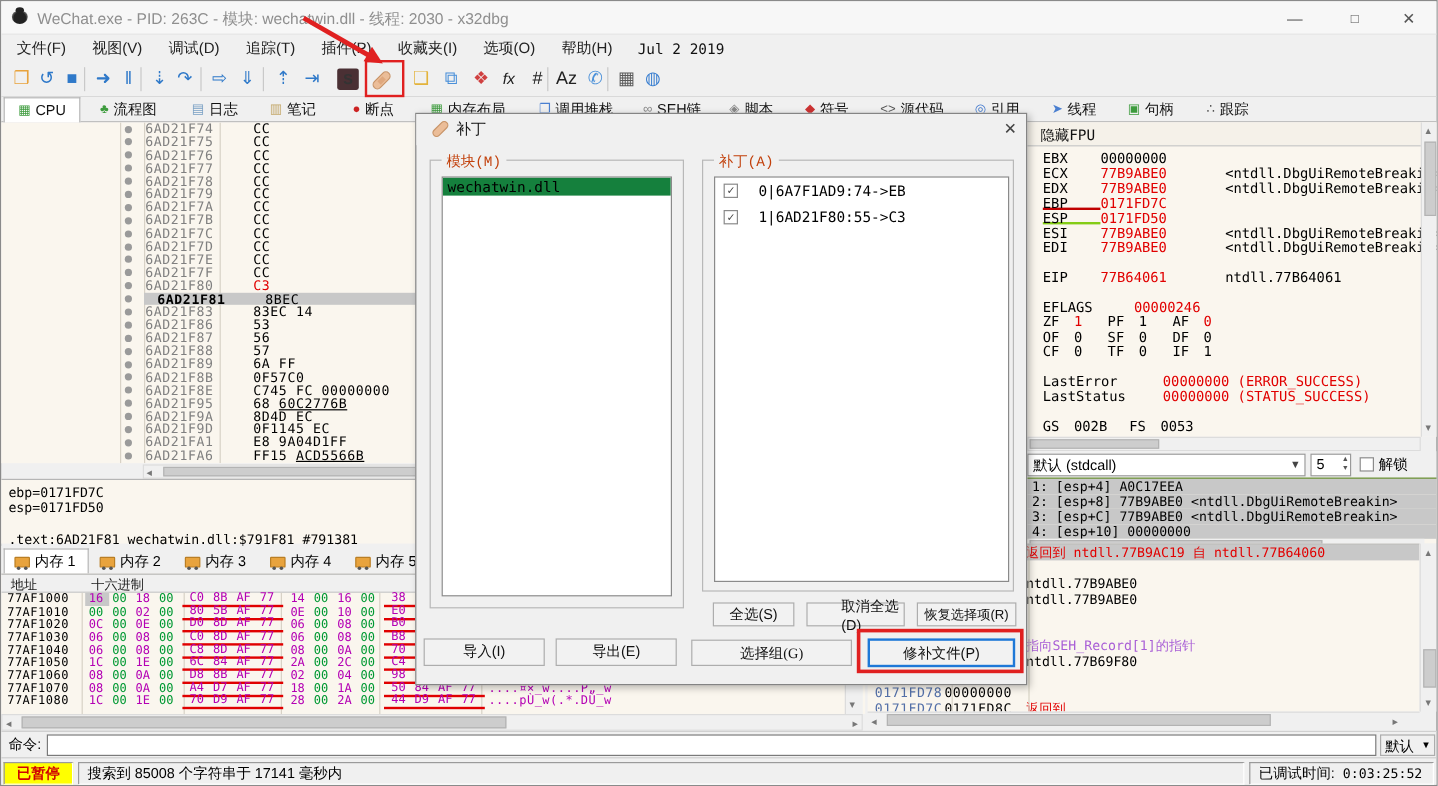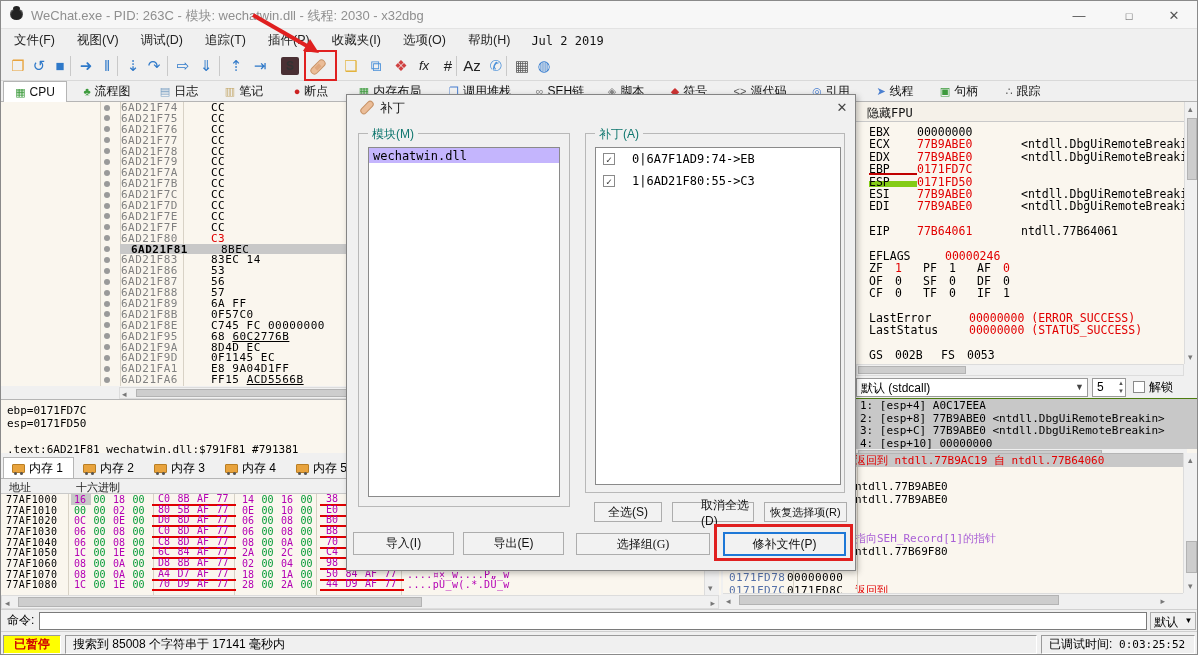--- a/index.html
+++ b/index.html
@@ -2,21 +2,21 @@
 <html><head>
 <meta charset="utf-8">
 <style>
   *{margin:0;padding:0;box-sizing:border-box;}
   html,body{width:1198px;height:655px;overflow:hidden;}
   body{font-family:"Liberation Sans","DejaVu Sans",sans-serif;background:#f0f0f0;position:relative;border:1px solid #8a8a8a;}
   .mono{font-family:"DejaVu Sans Mono",monospace;}
   .abs{position:absolute;}
   
   .k{color:#000}.r{color:#E10000}.p{color:#A95FD6}.m{color:#B400B4}.z{color:#009933}
-  .ur{border-bottom:2px solid #C00000}.ug{border-bottom:6px solid #84cc16}
+  .ur{border-bottom:2px solid #C00000}.ug{border-bottom:2px solid #84cc16}
   .ub{text-decoration:underline}
   .selbg{background:#C8C8C8}
   
   #titlebar{left:0;top:0;width:1198px;height:28px;background:#f7f7f7;border-bottom:1px solid #e3e3e3;}
   #bug{left:9px;top:8px;width:13px;height:11px;background:radial-gradient(circle at 50% 55%, #222 55%, #555 70%);border-radius:50% 50% 60% 60%;}
   #bug:before{content:"";position:absolute;left:3px;top:-3px;width:7px;height:5px;background:#222;border-radius:50%;}
   #title-text{left:30px;top:6px;font-size:13px;color:#8f8f8f;}
   .winbtn{top:6px;width:24px;height:18px;color:#555;font-size:13px;text-align:center;line-height:18px;}
   #btn-min{left:1066px;} #btn-max{left:1116px;font-size:11px;} #btn-close{left:1161px;}
   
@@ -109,24 +109,24 @@
   #st-paused{width:58px;background:#FFFF00;color:#D00000;font-weight:bold;font-size:12px;justify-content:center;}
   #st-msg{width:972px;font-size:12px;padding-left:7px;background:#f0f0f0;}
   #st-time{width:154px;font-size:12px;padding-left:7px;background:#f0f0f0;}
   
   #dialog{left:345px;top:93px;width:510px;height:477px;background:#f0f0f0;border:1px solid #848484;box-shadow:2px 2px 6px rgba(0,0,0,0.25);z-index:40;}
   #dlg-titlebar{height:26px;background:#f0f0f0;position:relative;}
   #dlg-title{position:absolute;left:33px;top:5px;font-size:12.5px;color:#111;}
   #dlg-pill{position:absolute;left:12px;top:9px;width:16px;height:7px;border-radius:4px;background:#EBBD98;border:1px solid #C89468;transform:rotate(-45deg);}
   #dlg-close{position:absolute;left:486px;top:4px;width:18px;height:18px;text-align:center;font-size:13px;color:#444;line-height:18px;}
   .groupbox{position:absolute;border:1px solid #b8b8b8;}
-  .grouplabel{position:absolute;top:-8px;left:9px;background:#f0f0f0;padding:0 4px;font-size:12px;color:#0f766e;}
+  .grouplabel{position:absolute;top:-8px;left:9px;background:#f0f0f0;padding:0 4px;font-size:12px;color:#c2410c;font-family:Liberation Mono, monospace;}
   .listbox{position:absolute;background:#fff;border:1px solid #8a8a8a;overflow:hidden;}
   .lb-item{height:15px;font-family:"DejaVu Sans Mono",monospace;font-size:12px;padding-left:4px;display:flex;align-items:center;}
-  .lb-item.sel{background:#c4b5fd;}
+  .lb-item.sel{background:#15803d;}
   .pt-item{height:22px;display:flex;align-items:center;padding-left:7px;gap:17px;font-family:"DejaVu Sans Mono",monospace;font-size:12px;}
   .wbtn{position:absolute;background:#F2F2F2;border:1px solid #ADADAD;font-size:12px;display:flex;align-items:center;justify-content:center;color:#111;}
   #btn-patchfile{border:2px solid #1E78D7;font-size:12px;}
   
   .redrect{position:absolute;border:3px solid #E02020;z-index:50;background:transparent;}
   #rect-toolbar{left:303px;top:49px;width:33px;height:31px;border-width:2px;}
   #rect-patchfile{left:713px;top:523px;width:139px;height:37px;}
   #arrow-svg{position:absolute;left:240px;top:8px;z-index:50;}
 </style>
 </head>

